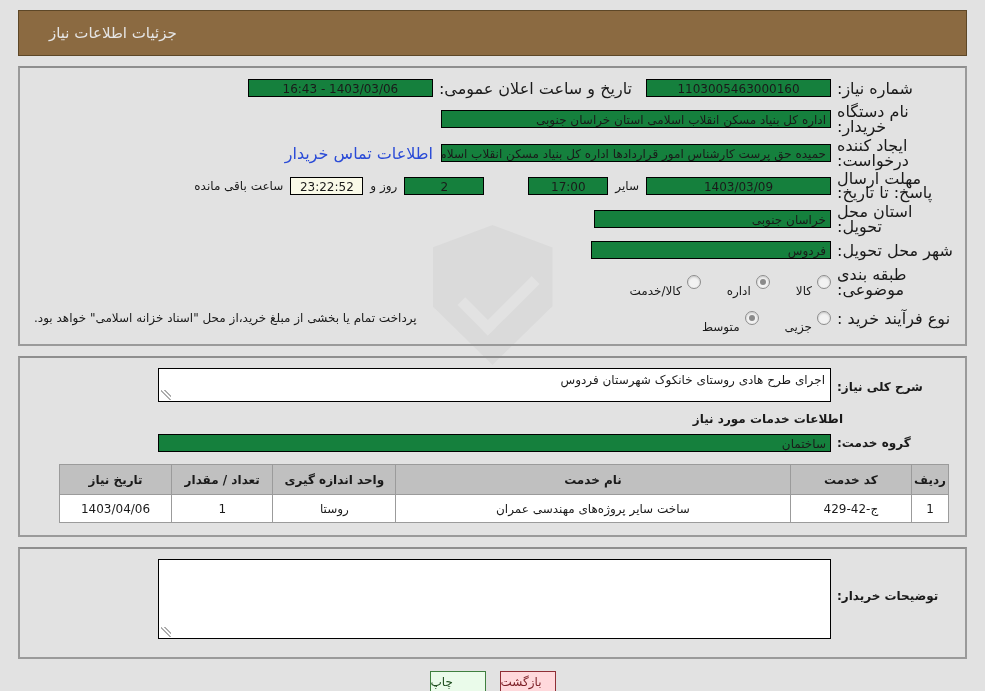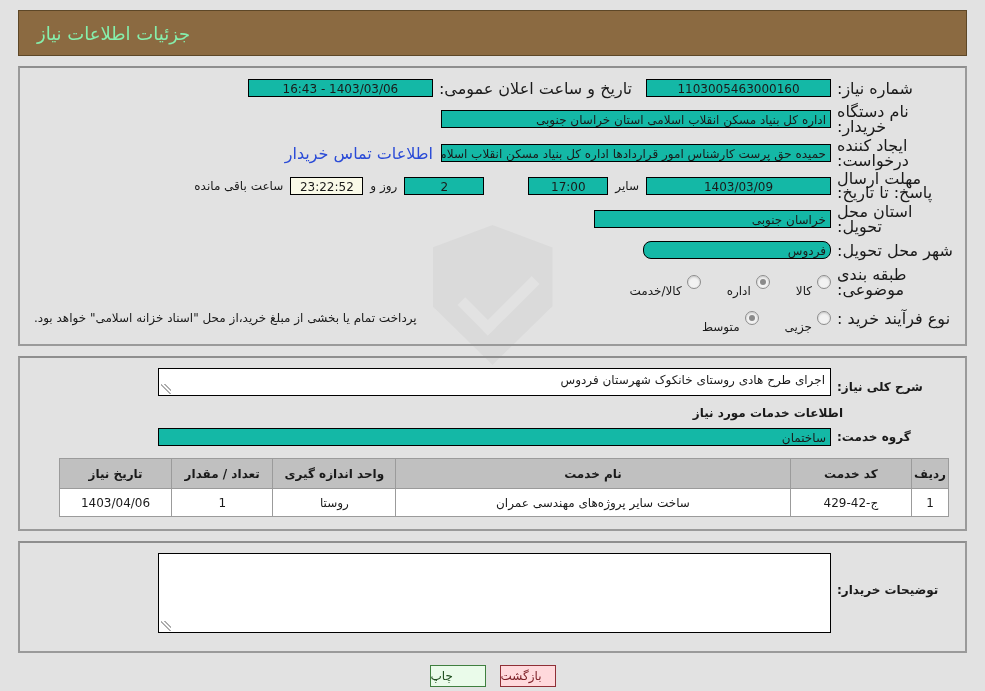--- a/index.html
+++ b/index.html
@@ -46,22 +46,22 @@
   
   .titlebar{
     margin:10px 18px 0 18px;
     height:44px;
     background:#8b6a41;
     border:1px solid #5d4727;
     display:flex;align-items:center;
     position:relative;z-index:2;
   }
   .titlebar .t{
-    color:#86efac;font-size:18px;
-    margin-right:auto;padding-left:18px;
+    color:#e5e5e5;font-size:15px;
+    margin-right:auto;padding-left:30px;
   }
   
   .panel{
     margin:10px 18px 0 18px;
     border:2px solid #9a9a9a;
     border-top-color:#8e8e8e;
     background:transparent;
     position:relative;z-index:1;
     box-sizing:border-box;
   }
@@ -77,39 +77,39 @@
   .lbl{
     width:120px;flex:0 0 120px;
     text-align:left;
     padding-left:6px;
     font-size:16px;color:#1a1a1a;
     line-height:15px;
   }
   .lbl.two{line-height:14px;}
   .fld{
     border:1px solid #000;
-    background:#14b8a6;
+    background:#15803d;
     height:18px;line-height:18px;
     padding:0 4px;
     font-size:12px;
     box-sizing:border-box;
     text-align:center;
     overflow:hidden;white-space:nowrap;
   }
   .fld.rt{text-align:right;}
   .w-need{width:185px;}
   .w-org{width:390px;}
   .w-creator{width:390px;}
   .w-date{width:185px;}
   .w-hour{width:80px;}
   .w-days{width:80px;}
   .w-timer{width:73px;background:#fafae8;}
   .w-pub{width:185px;}
   .w-prov{width:237px;}
-  .w-city{width:188px;border-radius:8px;}
+  .w-city{width:240px;}
   .inline-lbl{padding:0 7px;font-size:12px;white-space:nowrap;}
   .link{
     color:#2a4bd7;text-decoration:none;
     font-size:16px;padding:0 8px;cursor:pointer;white-space:nowrap;
   }
   
   .radio-group{display:flex;align-items:center;}
   .radio-item{display:flex;align-items:center;margin-left:26px;white-space:nowrap;}
   .radio{
     width:12px;height:12px;border-radius:50%;
@@ -138,21 +138,21 @@
     position:relative;
     overflow:hidden;
   }
   .ta .grip{
     position:absolute;left:2px;bottom:1px;
     width:10px;height:10px;opacity:.6;
     background:
       linear-gradient(45deg,transparent 45%,#777 45%,#777 55%,transparent 55%),
       linear-gradient(45deg,transparent 62%,#777 62%,#777 72%,transparent 72%);
   }
-  .ta-desc{width:673px;height:28px;}
+  .ta-desc{width:673px;height:34px;}
   .ta-buyer{width:673px;height:80px;}
   .section-title{
     font-weight:bold;font-size:12px;
     margin:10px 6px 8px 0;text-align:right;
     padding-right:108px;
     position:relative;z-index:2;
   }
   .srv-row{display:flex;align-items:center;margin:8px 0 12px 0;position:relative;z-index:2;}
   .srv-lbl{width:120px;flex:0 0 120px;text-align:left;padding-left:6px;font-weight:bold;font-size:12px;}
   .w-srvgrp{width:673px;text-align:right;}

